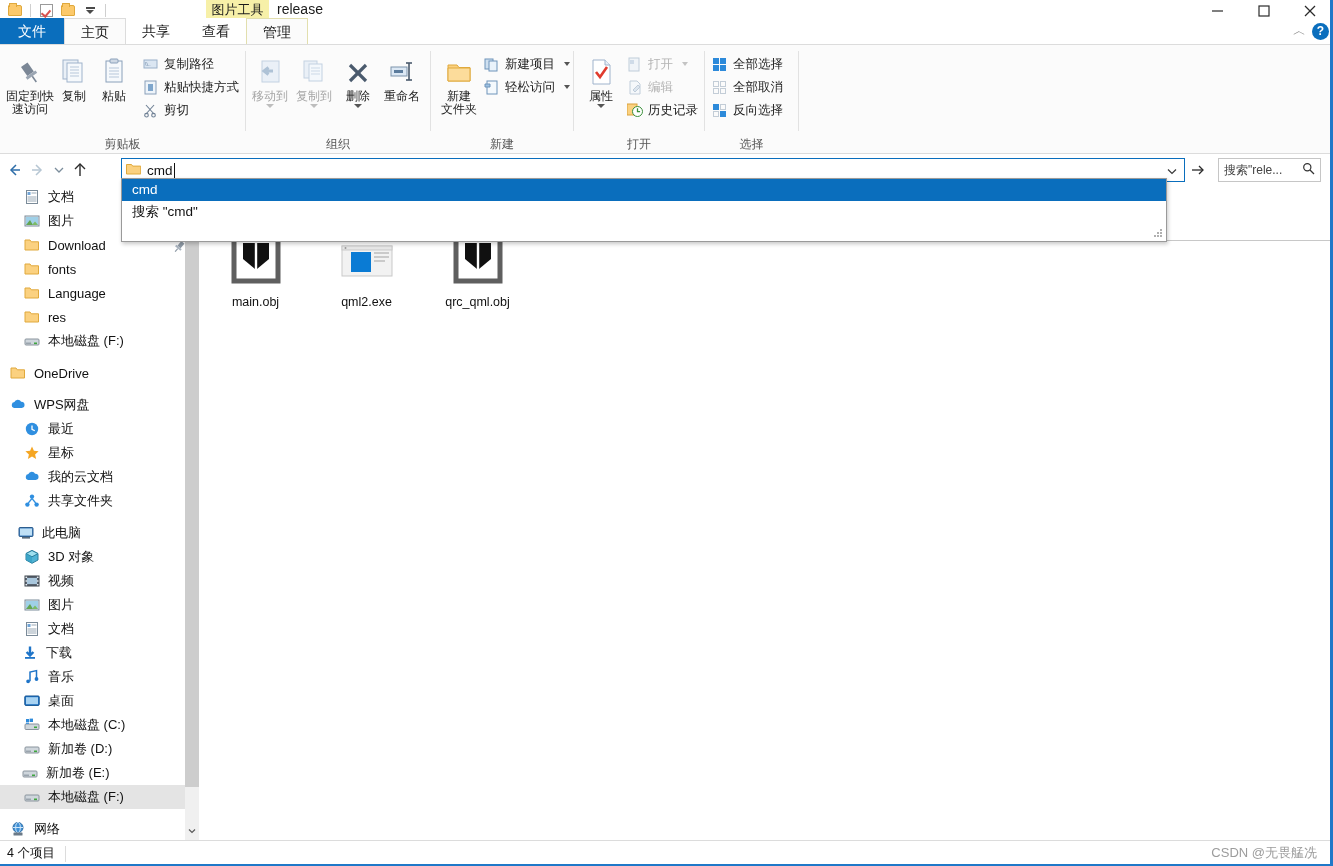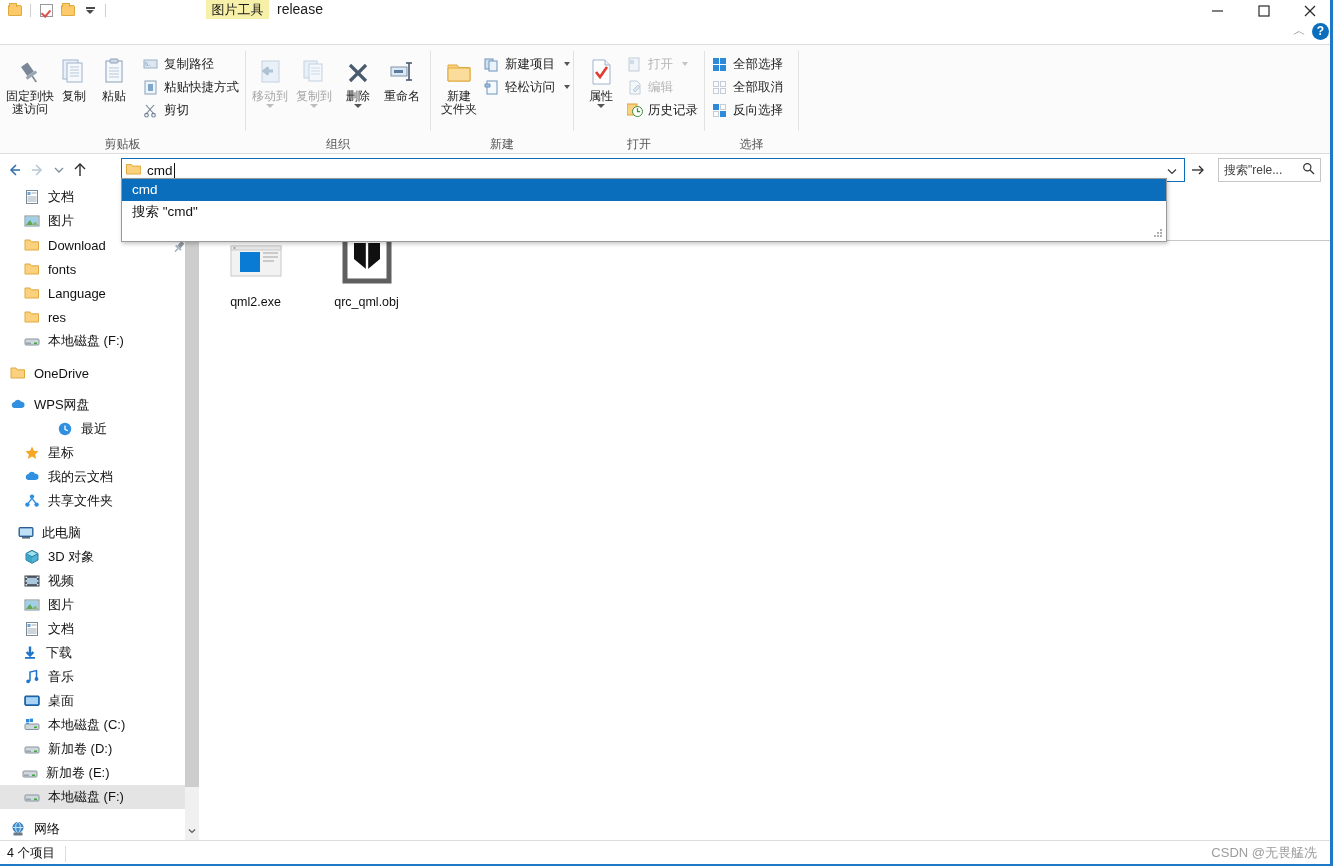--- a/index.html
+++ b/index.html
@@ -167,20 +167,27 @@
         </svg>
     </div>
     <div class="win-btn">
       <svg width="12" height="12">
           <line x1="1" y1="1" x2="11" y2="11" stroke="#2b2b2b" stroke-width="1.2"></line>
           <line x1="11" y1="1" x2="1" y2="11" stroke="#2b2b2b" stroke-width="1.2"></line>
         </svg>
     </div>
   </div>
 
+  <div class="tabbar">
+    <div class="tab file">文件</div>
+    <div class="tab active">主页</div>
+    <div class="tab">共享</div>
+    <div class="tab">查看</div>
+    <div class="tab ctxactive">管理</div>
+  </div>
   <div class="tabbar-underline"></div>
 
   <div class="ribbon-help">
     <span class="chev-up">︿</span>
     <span class="help-circ">?</span>
   </div>
 
   <div class="ribbon">
 
     <div class="rgroup" style="width:245px;">
@@ -604,21 +611,21 @@
       </div>
       <div class="sb-gap"></div>
       <div class="sb-item" style="padding-left: 8px;">
         <span class="sb-ic">
           <svg width="16" height="16" viewBox="0 0 16 16">
             <path d="M4 11 a3 3 0 0 1 0.4 -5.9 a3.6 3.6 0 0 1 6.7 -0.3 a2.9 2.9 0 0 1 0.6 6.2 Z" fill="#2f8fe0"></path>
           </svg>
         </span>
         <span style="margin-left: 6px;">WPS网盘</span>
       </div>
-      <div class="sb-item" style="padding-left: 22px; margin-left: 33px;">
+      <div class="sb-item" style="padding-left: 22px;">
         <span class="sb-ic">
           <svg width="16" height="16" viewBox="0 0 16 16">
             <circle cx="8" cy="8" r="6.2" fill="#2f8fe0"></circle>
             <path d="M8 4.4 V8.3 L10.8 9.8" stroke="#fff" stroke-width="1.3" fill="none"></path>
           </svg>
         </span>
         <span style="margin-left: 6px;">最近</span>
       </div>
       <div class="sb-item" style="padding-left: 22px;">
         <span class="sb-ic">
@@ -820,20 +827,32 @@
       <svg width="8" height="8" viewBox="0 0 8 8" fill="none" stroke="#5a5a5a" stroke-width="1.2">
           <path d="M1 2.5 L4 5.5 L7 2.5"></path>
         </svg>
     </div>
   </div>
 
   <div class="content">
     <div class="content-topline"></div>
     <div class="tiles">
 
+    <div class="tile">
+          <div class="thumb">
+            <svg width="54" height="54" viewBox="0 0 54 54">
+              <rect x="5" y="3" width="44" height="44" fill="#ffffff"></rect>
+              <path d="M5 3 h44 v44 h-44 z" fill="none" stroke="#5f5f5f" stroke-width="5"></path>
+              <path d="M14 9 h12 l1 4 l-1 22 l-12 -10 z" fill="#101010"></path>
+              <path d="M40 9 h-12 l-1 4 l1 22 l12 -10 z" fill="#101010"></path>
+              <rect x="25.8" y="9" width="2.4" height="26" fill="#ffffff"></rect>
+            </svg>
+          </div>
+          <div class="name">main.obj</div>
+        </div>
         <div class="tile">
           <div class="thumb">
             <svg width="54" height="54" viewBox="0 0 54 54">
               <rect x="2" y="12" width="50" height="30" fill="#f2f2f2" stroke="#c9c9c9"></rect>
               <rect x="2" y="12" width="50" height="4" fill="#e6e6e6" stroke="#c9c9c9"></rect>
               <circle cx="5.5" cy="14" r="1" fill="#9a9a9a"></circle>
               <rect x="11" y="18" width="20" height="20" fill="#0a7bd4"></rect>
               <g stroke="#b9b9b9" stroke-width="1.4">
                 <line x1="34" y1="19" x2="49" y2="19"></line>
                 <line x1="34" y1="23" x2="49" y2="23"></line>

